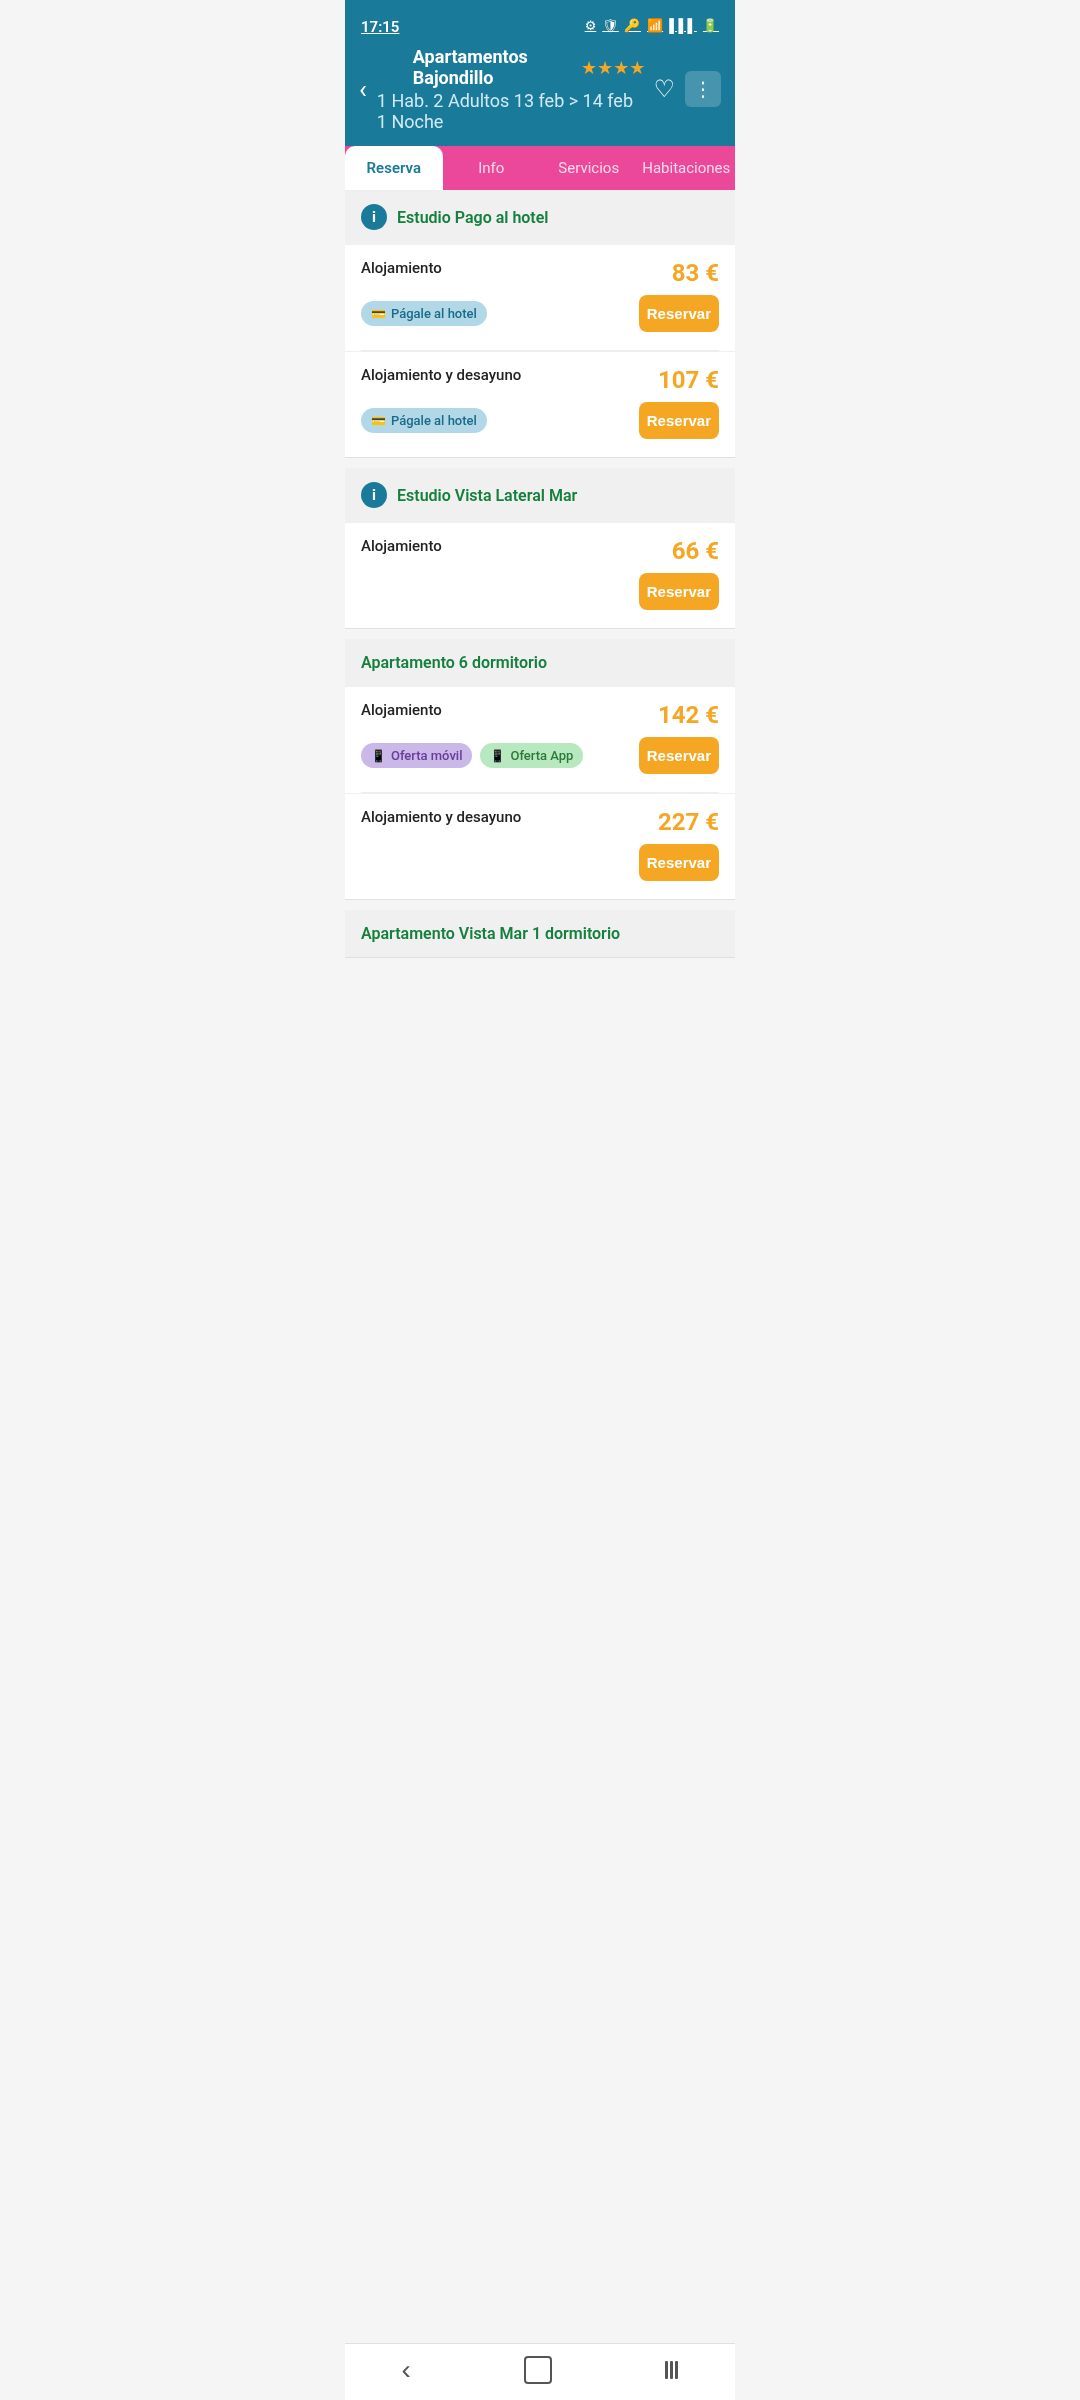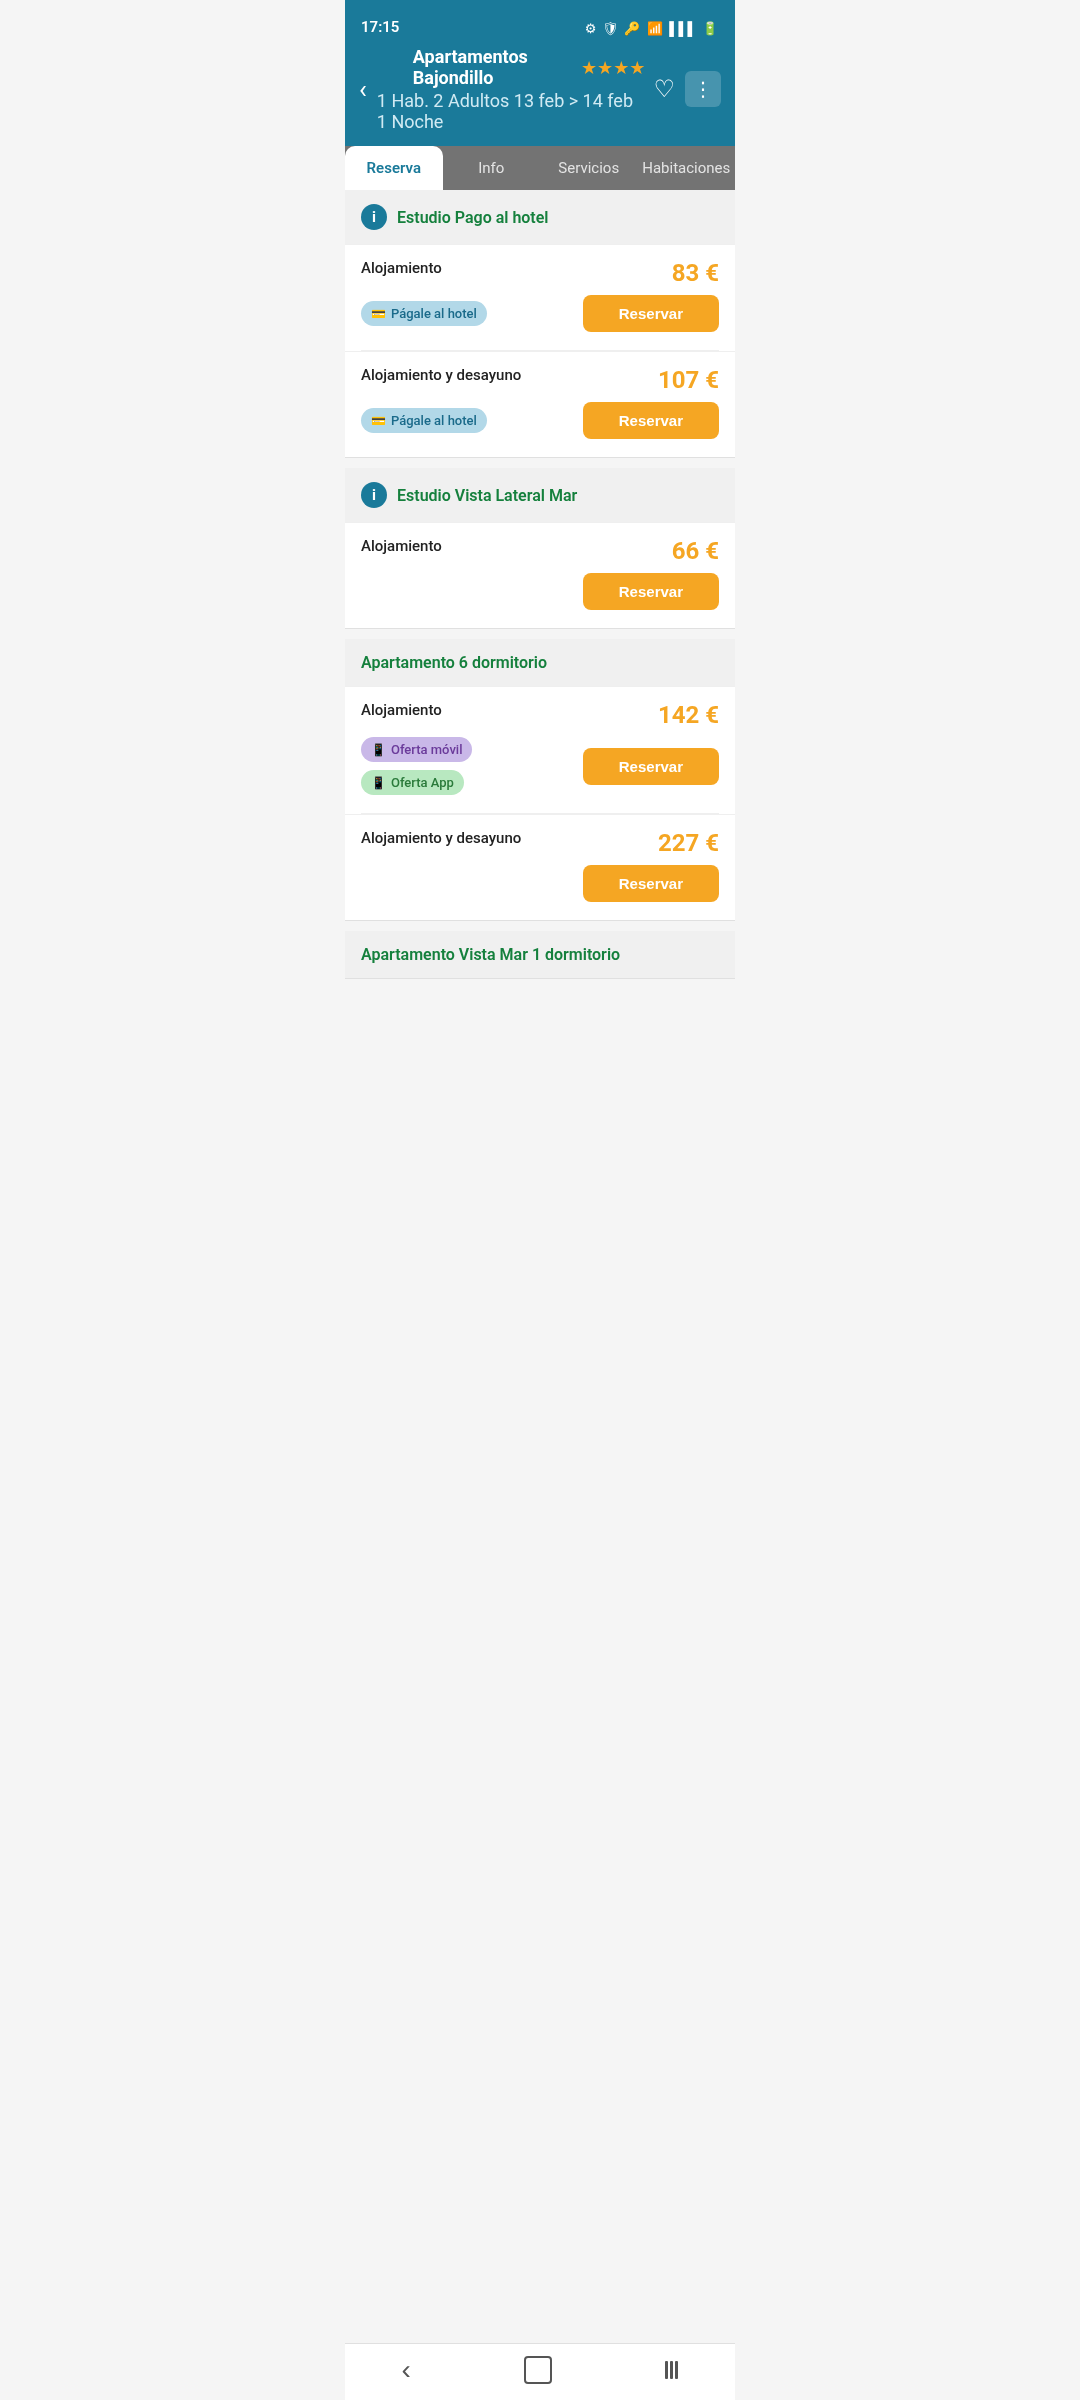--- a/index.html
+++ b/index.html
@@ -11,23 +11,24 @@
       margin: 0 auto;
       max-width: 100%;
     }
 
     
     .status-bar {
       background: #1a7a9a;
       color: white;
       display: flex;
       justify-content: space-between;
-      align-items: flex-end;
-      padding: 0 16px;
+      align-items: flex-start;
+      padding: 18px 16px;
       height: 36px;
+      text-decoration: underline;
     }
     .status-time {
       font-size: 15px;
       font-weight: 600;
     }
     .status-icons {
       display: flex;
       align-items: center;
       gap: 6px;
     }
@@ -95,21 +96,21 @@
       width: 36px;
       height: 36px;
       display: flex;
       align-items: center;
       justify-content: center;
       cursor: pointer;
     }
 
     
     .tabs {
-      background: #737373;
+      background: #ec4899;
       display: flex;
       border-bottom: none;
     }
     .tab {
       flex: 1;
       text-align: center;
       padding: 13px 4px;
       font-size: 15px;
       color: rgba(255,255,255,0.8);
       cursor: pointer;
@@ -217,21 +218,21 @@
       color: #2a7a3a;
     }
     .tag-icon {
       font-size: 12px;
     }
     .reserve-btn {
       background: #f5a623;
       color: white;
       border: none;
       border-radius: 8px;
-      padding: 10px 36px;
+      padding: 10px 8px;
       font-size: 15px;
       font-weight: 600;
       cursor: pointer;
       white-space: nowrap;
       flex-shrink: 0;
     }
 
     .rate-divider {
       height: 1px;
       background: #efefef;

